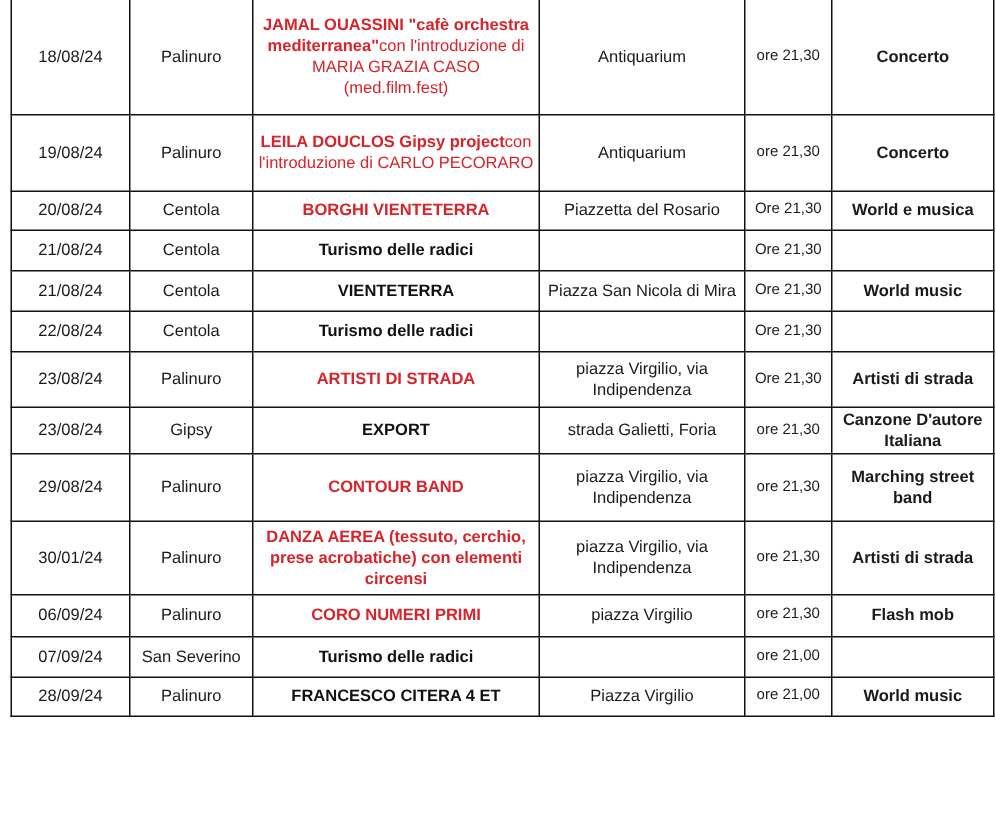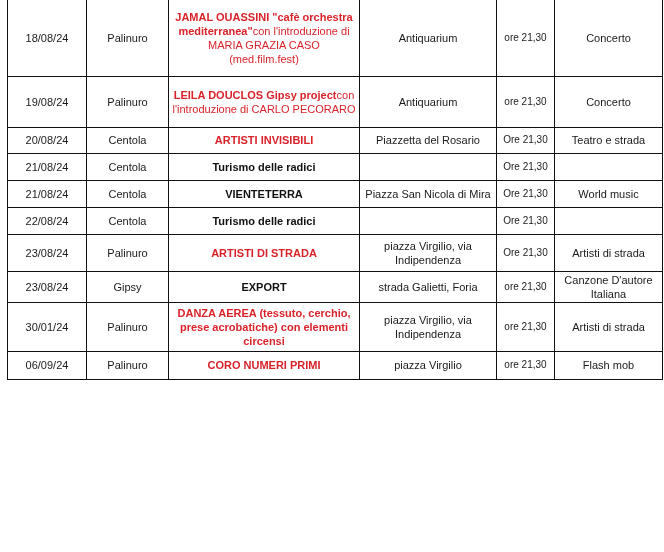--- a/index.html
+++ b/index.html
@@ -7,21 +7,21 @@
          font-family: "Liberation Sans", "DejaVu Sans", sans-serif; color: #1a1a1a; }
   .tbl { position: absolute; left: 7px; top: 0px; border-collapse: collapse; table-layout: fixed; }
   .tbl td { border: 1.2px solid #111; text-align: center; vertical-align: middle;
             font-size: 11px; line-height: 14px; padding: 0 3px; }
   .tbl tr.first td { border-top: none; }
   .c-date { width: 72px; }
   .c-place { width: 75px; }
   .c-title { width: 184px; }
   .c-venue { width: 130px; }
   .c-time { width: 51px; font-size: 10px !important; }
-  .c-genre { width: 101px; }
+  .c-genre { width: 101px; font-weight: bold; }
   .red { color: #d8232a; font-weight: bold; }
   .red-normal { color: #d8232a; font-weight: normal; }
   .bold { font-weight: bold; color: #111; margin-top: 19px; }
   .bi { font-weight: bold; color: #111; }
 </style>
 </head>
 <body>
 
 <table class="tbl">
   <colgroup>
@@ -45,24 +45,24 @@
         <td class="c-date">19/08/24</td>
         <td class="c-place">Palinuro</td>
         <td class="c-title"><span class="red">LEILA DOUCLOS Gipsy project</span><span class="red-normal">con l'introduzione di CARLO PECORARO</span></td>
         <td class="c-venue">Antiquarium</td>
         <td class="c-time">ore 21,30</td>
         <td class="c-genre">Concerto</td>
       </tr>
       <tr style="height: 26px;">
         <td class="c-date">20/08/24</td>
         <td class="c-place">Centola</td>
-        <td class="c-title"><span class="red">ARTISTI INVISIBILI</span></td>
+        <td class="c-title"><span class="red">BORGHI VIENTETERRA</span></td>
         <td class="c-venue">Piazzetta del Rosario</td>
         <td class="c-time">Ore 21,30</td>
-        <td class="c-genre">Teatro e strada</td>
+        <td class="c-genre">World e musica</td>
       </tr>
       <tr style="height: 27px;">
         <td class="c-date">21/08/24</td>
         <td class="c-place">Centola</td>
         <td class="c-title"><span class="bold">Turismo delle radici</span></td>
         <td class="c-venue"></td>
         <td class="c-time">Ore 21,30</td>
         <td class="c-genre"></td>
       </tr>
       <tr style="height: 27px;">
@@ -90,30 +90,54 @@
         <td class="c-genre">Artisti di strada</td>
       </tr>
       <tr style="height: 31px;">
         <td class="c-date">23/08/24</td>
         <td class="c-place">Gipsy</td>
         <td class="c-title"><span class="bi">EXPORT</span></td>
         <td class="c-venue">strada Galietti, Foria</td>
         <td class="c-time">ore 21,30</td>
         <td class="c-genre">Canzone D'autore Italiana</td>
       </tr>
+      <tr style="height: 45px;">
+        <td class="c-date">29/08/24</td>
+        <td class="c-place">Palinuro</td>
+        <td class="c-title"><span class="red">CONTOUR BAND</span></td>
+        <td class="c-venue">piazza Virgilio, via Indipendenza</td>
+        <td class="c-time">ore 21,30</td>
+        <td class="c-genre">Marching street band</td>
+      </tr>
       <tr style="height: 49px;">
         <td class="c-date">30/01/24</td>
         <td class="c-place">Palinuro</td>
         <td class="c-title"><span class="red">DANZA AEREA (tessuto, cerchio, prese acrobatiche) con elementi circensi</span></td>
         <td class="c-venue">piazza Virgilio, via Indipendenza</td>
         <td class="c-time">ore 21,30</td>
         <td class="c-genre">Artisti di strada</td>
       </tr>
       <tr style="height: 28px;">
         <td class="c-date">06/09/24</td>
         <td class="c-place">Palinuro</td>
         <td class="c-title"><span class="red">CORO NUMERI PRIMI</span></td>
         <td class="c-venue">piazza Virgilio</td>
         <td class="c-time">ore 21,30</td>
         <td class="c-genre">Flash mob</td>
       </tr>
+      <tr style="height: 27px;">
+        <td class="c-date">07/09/24</td>
+        <td class="c-place">San Severino</td>
+        <td class="c-title"><span class="bold">Turismo delle radici</span></td>
+        <td class="c-venue"></td>
+        <td class="c-time">ore 21,00</td>
+        <td class="c-genre"></td>
+      </tr>
+      <tr style="height: 26px;">
+        <td class="c-date">28/09/24</td>
+        <td class="c-place">Palinuro</td>
+        <td class="c-title"><span class="bi">FRANCESCO CITERA 4 ET</span></td>
+        <td class="c-venue">Piazza Virgilio</td>
+        <td class="c-time">ore 21,00</td>
+        <td class="c-genre">World music</td>
+      </tr>
     </tbody>
 </table>
 
 </body></html>

